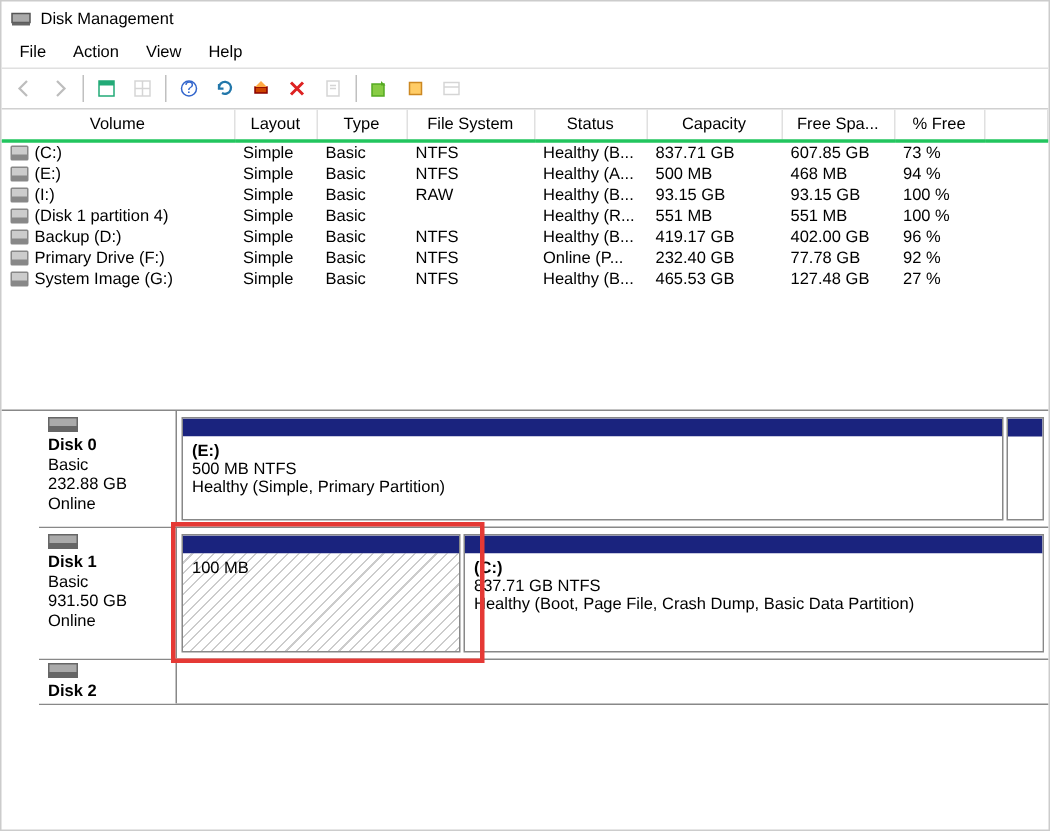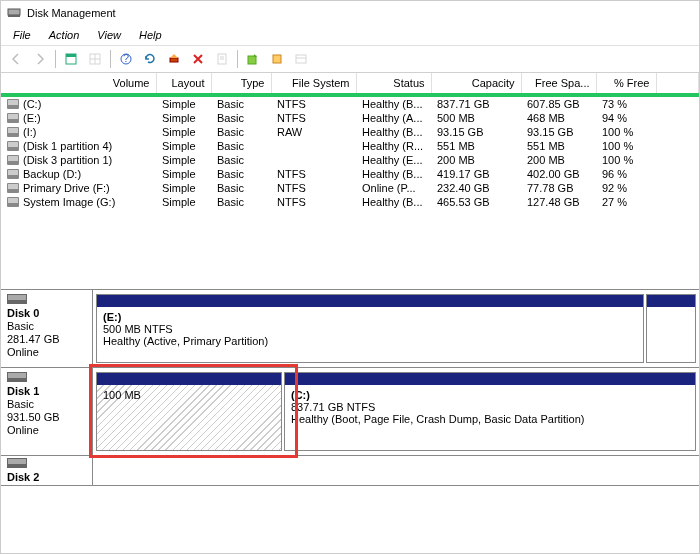--- a/index.html
+++ b/index.html
@@ -1,31 +1,31 @@
 <!DOCTYPE html>
 <html><head>
 <meta charset="utf-8">
 <style>
   * { box-sizing: border-box; margin: 0; padding: 0; font-family: "Segoe UI", Tahoma, sans-serif; font-size: 11px; }
   body { background: #fff; width: 700px; height: 554px; overflow: hidden; border: 1px solid #ccc; }
   .titlebar { display: flex; align-items: center; height: 24px; padding: 0 6px; gap: 6px; }
   .titlebar .icon { width: 14px; height: 14px; display: flex; align-items: center; justify-content: center; }
-  .menubar { display: flex; gap: 2px; padding: 2px 4px; font-style: italic; }
+  .menubar { display: flex; gap: 2px; padding: 2px 4px; }
   .menubar span { padding: 2px 8px; cursor: default; }
   .toolbar { display: flex; align-items: center; gap: 2px; padding: 2px 4px; border-top: 1px solid #e0e0e0; border-bottom: 1px solid #d0d0d0; height: 28px; }
   .toolbar .btn { width: 22px; height: 22px; display: flex; align-items: center; justify-content: center; border: 1px solid transparent; }
   .toolbar .sep { width: 1px; height: 18px; background: #c0c0c0; margin: 0 2px; }
   .table { width: 100%; border-collapse: collapse; }
-  .table th { text-align: right; font-weight: normal; padding: 4px 6px; border-right: 1px solid #e0e0e0; border-bottom: 4px solid #22c55e; background: #fff; white-space: nowrap; overflow: hidden; }
+  .table th { text-align: center; font-weight: normal; padding: 4px 6px; border-right: 1px solid #e0e0e0; border-bottom: 2px solid #22c55e; background: #fff; white-space: nowrap; overflow: hidden; }
   .table td { padding: 1px 6px; white-space: nowrap; overflow: hidden; }
   .table td.vol { display: flex; align-items: center; gap: 4px; }
   .vicon { width: 12px; height: 10px; background: #888; border-radius: 1px; position: relative; display: inline-block; flex-shrink: 0; }
   .vicon::before { content: ""; position: absolute; inset: 1px 1px 4px 1px; background: #ccc; }
   .spacer { height: 80px; }
-  .graphical { border-top: 1px solid #888; display: flex; flex-direction: column; }
+  .graphical { border-top: 1px solid #888; display: flex; flex-direction: column; padding-left: 25px; }
   .diskrow { display: flex; border-bottom: 1px solid #888; min-height: 78px; }
   .diskhead { width: 92px; flex-shrink: 0; border-right: 1px solid #888; padding: 4px 6px; display: flex; flex-direction: column; gap: 1px; background: #fff; }
   .diskhead .dicn { width: 20px; height: 10px; background: #666; margin-bottom: 2px; position: relative; }
   .diskhead .dicn::before { content: ""; position: absolute; inset: 1px 1px 4px 1px; background: #aaa; }
   .partarea { flex: 1; display: flex; gap: 0; padding: 4px 2px; position: relative; }
   .part { border: 1px solid #888; margin: 0 1px; display: flex; flex-direction: column; position: relative; overflow: hidden; }
   .part .stripe { height: 12px; background: #1a237e; flex-shrink: 0; }
   .part .pbody { flex: 1; padding: 4px 6px; background: #fff; }
   .part .pbody b { font-weight: 600; }
   .part.hatched .pbody { 
@@ -196,31 +196,20 @@
           <td>Simple</td>
           <td>Basic</td>
           <td></td>
           <td>Healthy (R...</td>
           <td>551 MB</td>
           <td>551 MB</td>
           <td>100 %</td>
           <td></td>
         </tr>
         <tr>
-          <td class="vol"><span class="vicon"></span> (Disk 3 partition 1)</td>
-          <td>Simple</td>
-          <td>Basic</td>
-          <td></td>
-          <td>Healthy (E...</td>
-          <td>200 MB</td>
-          <td>200 MB</td>
-          <td>100 %</td>
-          <td></td>
-        </tr>
-        <tr>
           <td class="vol"><span class="vicon"></span> Backup (D:)</td>
           <td>Simple</td>
           <td>Basic</td>
           <td>NTFS</td>
           <td>Healthy (B...</td>
           <td>419.17 GB</td>
           <td>402.00 GB</td>
           <td>96 %</td>
           <td></td>
         </tr>
@@ -251,30 +240,30 @@
   <div class="spacer"></div>
 </div>
 
 <div class="graphical">
 
   <div class="diskrow">
     <div class="diskhead">
       <div class="dicn"></div>
       <b>Disk 0</b>
       <span>Basic</span>
-      <span>281.47 GB</span>
+      <span>232.88 GB</span>
       <span>Online</span>
     </div>
     <div class="partarea">
       <div class="part" style="flex:0 0 548px">
         <div class="stripe"></div>
         <div class="pbody">
           <b>(E:)</b><br>
           <span>500 MB NTFS</span><br>
-          <span>Healthy (Active, Primary Partition)</span>
+          <span>Healthy (Simple, Primary Partition)</span>
         </div>
       </div>
       <div class="part" style="flex:1">
         <div class="stripe"></div>
       </div>
     </div>
   </div>
 
   <div class="diskrow" style="position:relative; min-height:88px">
     <div class="diskhead">

